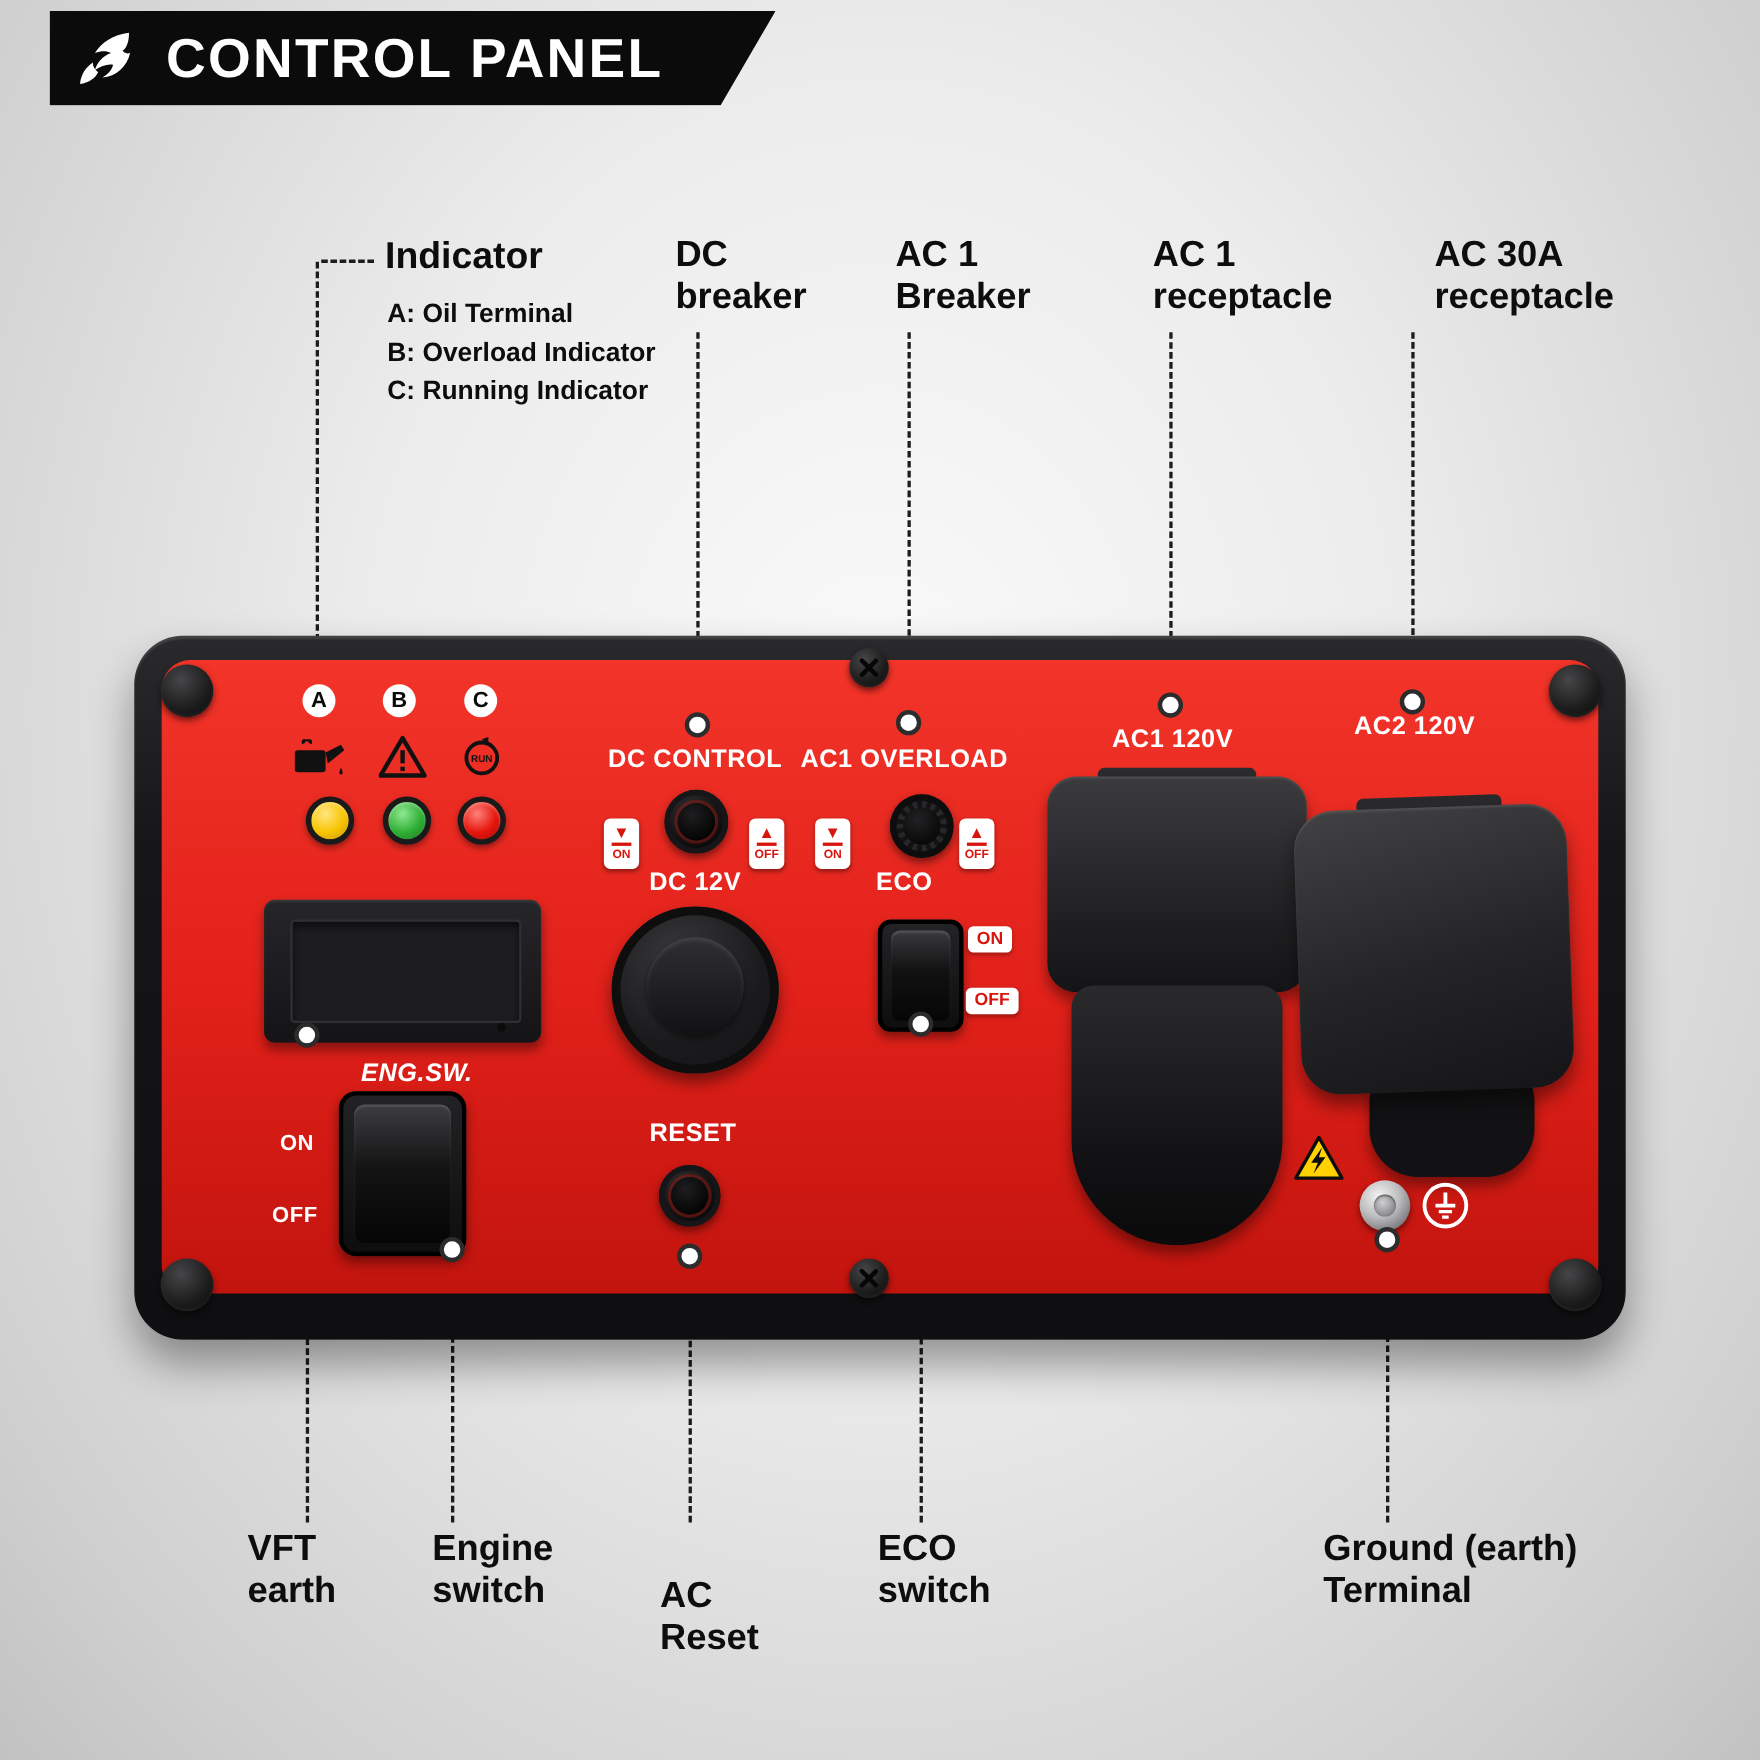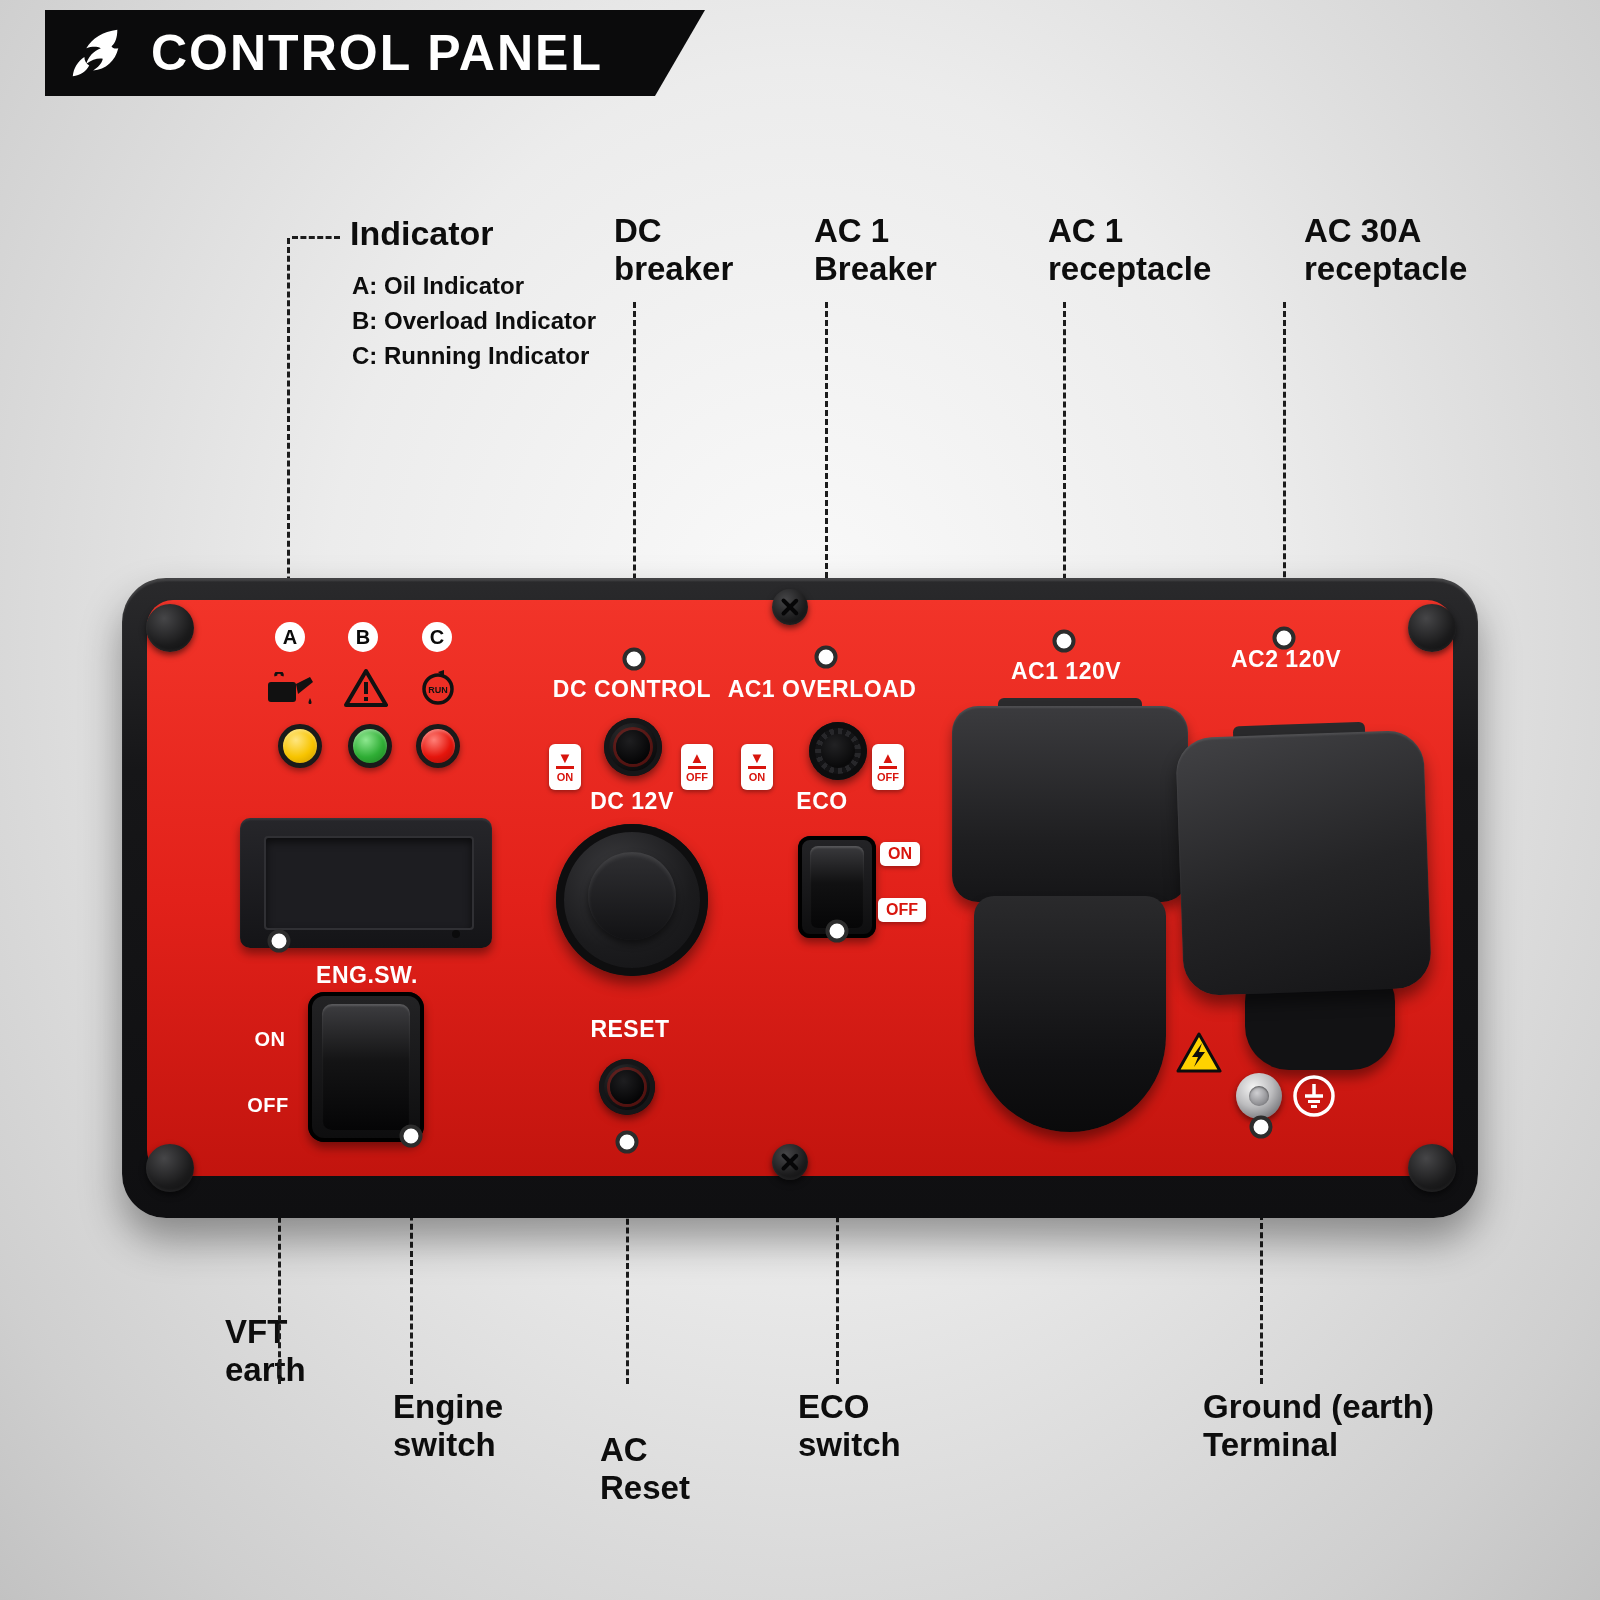--- a/index.html
+++ b/index.html
@@ -15,21 +15,21 @@
   .title{color:#ffffff;font-size:50px;font-weight:bold;letter-spacing:2px;white-space:nowrap;}
 
   
   .lbl2{position:absolute;font-size:33px;line-height:38px;font-weight:bold;color:#0d0d0d;}
   .co-indicator-label{position:absolute;left:350px;top:214px;font-size:34px;font-weight:bold;color:#0d0d0d;}
   .co-indicator-items{position:absolute;left:352px;top:268px;font-size:24px;font-weight:bold;color:#0d0d0d;line-height:35px;}
   .co-dc{left:614px;top:212px;}
   .co-ac1b{left:814px;top:212px;}
   .co-ac1r{left:1048px;top:212px;}
   .co-ac2r{left:1268px;top:212px;margin-left:36px;}
-  .co-vft{left:225px;top:1313px;}
+  .co-vft{left:225px;top:1388px;}
   .co-eng{left:393px;top:1388px;}
   .co-reset{left:600px;top:1431px;}
   .co-eco{left:798px;top:1388px;}
   .co-gnd{left:1155px;top:1388px;margin-left:48px;}
 
   
   .ln{position:absolute;width:0;border-left:3px dashed #1c1c1c;}
   .ln-h{position:absolute;height:0;border-top:3px dashed #1c1c1c;}
   .ln-ind-h{left:292px;top:236px;width:48px;}
   .ln-ind-v{left:287px;top:238px;height:380px;}
@@ -85,21 +85,21 @@
   
   .vft{position:absolute;left:240px;top:818px;width:252px;height:130px;border-radius:10px;
     background:linear-gradient(180deg,#26262a,#141417);box-shadow:0 6px 10px rgba(0,0,0,.4), inset 0 2px 2px rgba(255,255,255,.08);}
   .vft-screen{position:absolute;left:24px;top:18px;width:206px;height:90px;background:#1d1d21;border:2px solid #303034;border-radius:4px;
     box-shadow:inset 0 4px 8px rgba(0,0,0,.6);}
   .vft-dot{position:absolute;left:212px;top:112px;width:8px;height:8px;border-radius:50%;background:#0b0b0c;}
 
   
   .ptext{position:absolute;color:#ffffff;font-weight:bold;letter-spacing:.5px;text-align:center;}
   .pt-23{font-size:23px;} .pt-20{font-size:20px;}
-  .lbl-engsw{left:300px;top:962px;width:134px;}
+  .lbl-engsw{left:312px;top:962px;width:134px;font-style:italic;}
   .lbl-eng-on{left:248px;top:1028px;width:44px;}
   .lbl-eng-off{left:240px;top:1094px;width:56px;}
   .lbl-dcoverload{left:532px;top:676px;width:200px;}
   .lbl-dc12v{left:552px;top:788px;width:160px;}
   .lbl-reset{left:550px;top:1016px;width:160px;}
   .lbl-ac1overload{left:722px;top:676px;width:200px;}
   .lbl-eco{left:742px;top:788px;width:160px;}
   .lbl-ac1v{left:966px;top:658px;width:200px;}
   .lbl-ac2v{left:1186px;top:646px;width:200px;}
 
@@ -177,21 +177,21 @@
   <div class="banner">
     <svg class="logo" viewBox="0 0 64 64">
       <path fill="#ffffff" d="M54 8c-15 2-26 9-32 19 6-2 11-2 15 0-8 3-13 9-15 16 6-4 12-6 17-5-1 5-5 9-10 12 13-1 23-10 26-23-3 1-6 0-7-2 4-3 6-9 6-17z"></path>
       <path fill="#ffffff" d="M20 36c-7 5-11 11-12 20 8-1 14-5 17-11-3-2-5-5-5-9z"></path>
     </svg>
     <span class="title">CONTROL PANEL</span>
   </div>
 
   <div class="co-indicator-label">Indicator</div>
   <div class="co-indicator-items">
-    <div>A:  Oil Indicator</div>
+    <div>A:  Oil Terminal</div>
     <div>B:  Overload Indicator</div>
     <div>C:  Running Indicator</div>
   </div>
   <div class="lbl2 co-dc">
     <div>DC</div>
     <div>breaker</div>
   </div>
   <div class="lbl2 co-ac1b">
     <div>AC 1</div>
     <div>Breaker</div>

